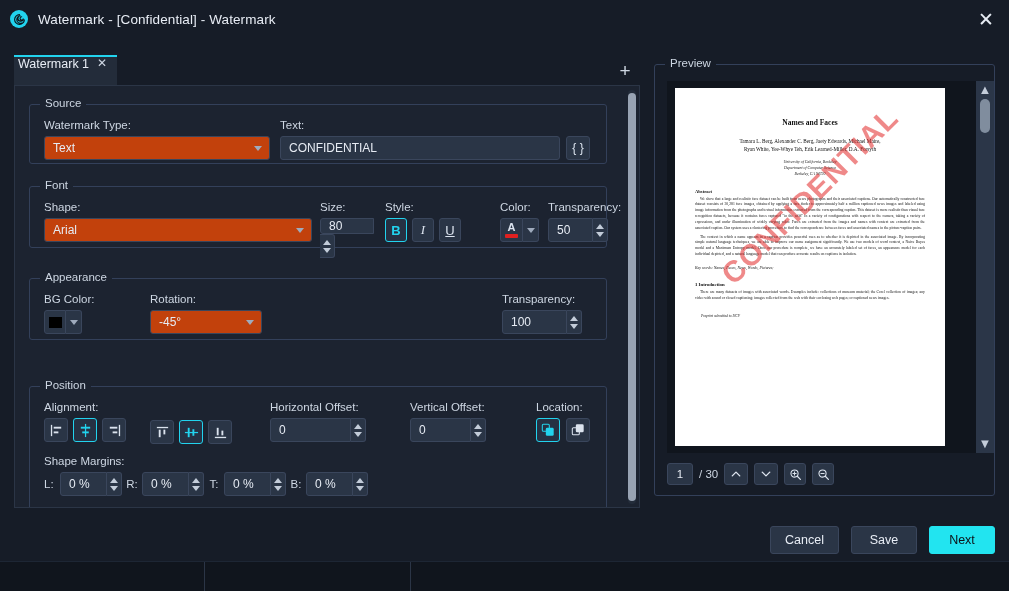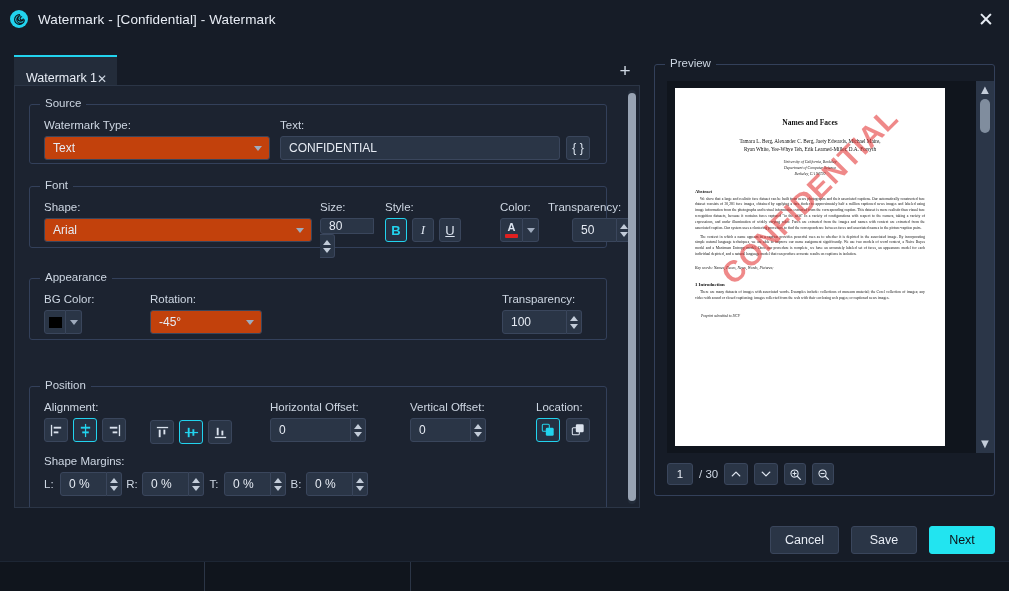--- a/index.html
+++ b/index.html
@@ -31,23 +31,23 @@
     color: #e8edf5; font-size: 19px; font-weight: 300; cursor: pointer;
   }
 
   
   .left-panel { position: absolute; left: 14px; top: 56px; width: 626px; height: 452px; }
   .tabstrip {
     position: relative; height: 30px; display: flex; align-items: flex-end;
     border-bottom: 1px solid #2b3546;
   }
   .tab {
-    position: relative; height: 30px; padding: 0 10px 0 12px;
+    position: relative; height: 30px; padding: 0 10px 0 4px;
     background: #232c3a; border-top: 2px solid #22d3ee;
-    display: flex; align-items: flex-end; cursor: pointer;
+    display: flex; align-items: flex-start; gap: 8px; cursor: pointer;
   }
   .tab-label { font-size: 12.5px; color: #e8edf5; }
   .tab-close { font-size: 12px; color: #cfd7e3; cursor: pointer; line-height: 1; }
   .tab-add {
     position: absolute; right: 0; top: 1px; width: 30px; height: 28px;
     display: flex; align-items: center; justify-content: center;
     color: #cfd7e3; font-size: 19px; font-weight: 300; cursor: pointer;
   }
   .panel-body {
     position: relative; height: 422px; background: #1c2330;
@@ -263,21 +263,21 @@
               <span style="font-size:11px;line-height:11px;font-weight:bold;">A</span>
               <span style="display:block;width:13px;height:4px;background:#e02020;margin-top:1px;border-radius:1px;"></span>
             </div>
             <div class="sq-btn" style="width:16px;height:24px;border-left:none;border-radius:0 3px 3px 0;">
               <i style="width:0;height:0;border-left:4px solid transparent;border-right:4px solid transparent;border-top:5px solid #9fabbd;"></i>
             </div>
           </div>
         </div>
         <div style="position:absolute; left:518px; top:14px;">
           <span class="lbl">Transparency:</span>
-          <div class="numwrap" style="width:60px;margin-left:24px;">
+          <div class="numwrap" style="width:60px;">
             <div class="field">
               <span>50</span>
             </div>
             <div class="spin">
                 <b class="up"></b>
                 <b class="dn"></b>
               </div>
           </div>
         </div>
       </div>

